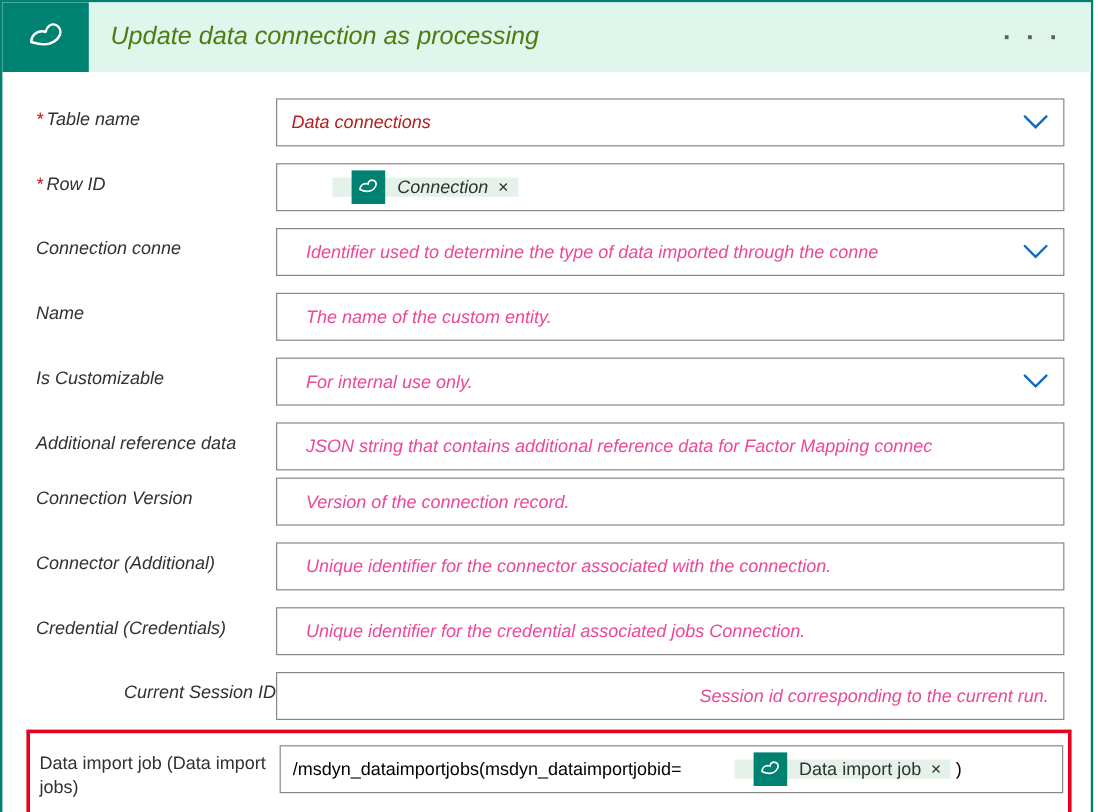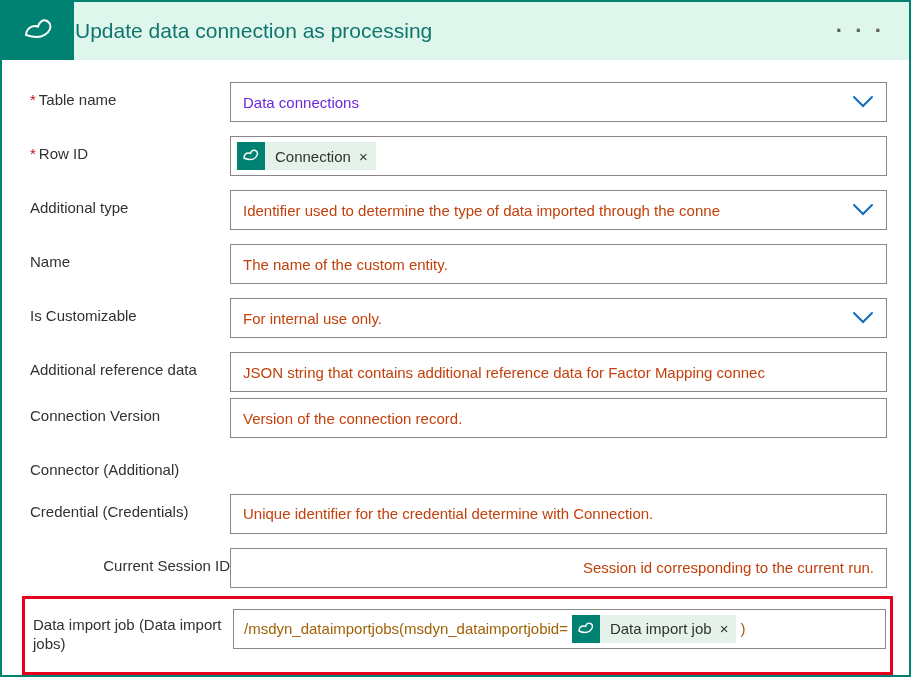--- a/index.html
+++ b/index.html
@@ -29,39 +29,41 @@
     background: #008272;
     display: flex;
     align-items: center;
     justify-content: center;
     flex: none;
   }
   .header-icon svg { width: 36px; height: 36px; }
   .card-title {
     font-size: 21px;
     font-weight: 400;
-    color: #0f766e;
-    padding-left: 1px;
+    color: #4d7c0f;
+    padding-left: 18px;
     flex: 1;
+    font-style: italic;
   }
   .more-btn {
     font-size: 22px;
     letter-spacing: 3px;
     color: #605e5c;
     cursor: pointer;
     padding: 4px 6px;
     font-weight: bold;
   }
   .card-body {
     padding: 22px 22px 0 28px;
   }
   .row {
     display: flex;
     align-items: flex-start;
     margin-bottom: 14px;
+    font-style: italic;
   }
   .label-cell {
     width: 200px;
     flex: none;
     padding-top: 8px;
     font-size: 15px;
     color: #323130;
     line-height: 1.3;
   }
   .req { color: #c50f1f; margin-right: 3px; }
@@ -73,56 +75,57 @@
     background: #fff;
     height: 40px;
     display: flex;
     align-items: center;
     padding: 0 12px;
     font-size: 15px;
     cursor: pointer;
     width: 100%;
   }
   .textbox { cursor: text; }
-  .combo-value { color: #6d28d9; flex: 1; text-overflow: ellipsis; overflow: hidden; white-space: nowrap; }
-  .placeholder { color: #c2410c; }
+  .combo-value { color: #b91c1c; flex: 1; text-overflow: ellipsis; overflow: hidden; white-space: nowrap; }
+  .placeholder { color: #ec4899; margin-left: 12px; }
   .chevron {
     color: #0f6cbd;
     flex: none;
     margin-left: 8px;
   }
   .chevron svg { width: 22px; height: 14px; display:block; }
   .pill {
     display: inline-flex;
     align-items: center;
     background: #e4f2ea;
-    height: 28px;
-    padding: 0 8px 0 0;
+    height: 16px;
+    padding: 0 8px 0 16px;
     font-size: 15px;
     color: #323130;
+    margin-left: 40px;
   }
   .pill-icon {
     width: 28px; height: 28px;
     background: #008272;
     display: flex; align-items: center; justify-content: center;
     margin-right: 10px;
   }
   .pill-icon svg { width: 20px; height: 20px; }
   .pill-x { margin-left: 8px; color: #323130; cursor: pointer; font-size: 15px; }
   .tokenbox {
     border: 1px solid #8a8886;
     background: #fff;
     min-height: 40px;
     display: flex;
     align-items: center;
     padding: 4px 6px;
     gap: 4px;
     flex-wrap: nowrap;
   }
-  .tokenbox-text { font-size: 15px; color: #a16207; white-space: nowrap; }
+  .tokenbox-text { font-size: 15px; color: #000000; white-space: nowrap; }
   .highlight-row {
     border: 3px solid #e8001f;
     margin: 0 -6px 0 -8px;
     padding: 10px 4px 18px 8px;
     display: flex;
     align-items: flex-start;
   }
   .highlight-row .label-cell { padding-top: 6px; }
 </style>
 </head>
@@ -166,21 +169,21 @@
                 </svg>
             </span>
             <span>Connection</span>
             <span class="pill-x">×</span>
           </span>
         </div>
       </div>
     </div>
 
     <div class="row">
-      <div class="label-cell">Additional type</div>
+      <div class="label-cell">Connection conne</div>
       <div class="field-cell">
         <div class="combo">
           <span class="combo-value placeholder">Identifier used to determine the type of data imported through the conne</span>
           <span class="chevron">
               <svg viewBox="0 0 22 14">
                 <path d="M2 2 L11 11 L20 2" stroke="#0f6cbd" stroke-width="2" fill="none" stroke-linecap="round"></path>
               </svg>
             </span>
         </div>
       </div>
@@ -222,27 +225,32 @@
       <div class="label-cell">Connection Version</div>
       <div class="field-cell">
         <div class="textbox">
           <span class="combo-value placeholder">Version of the connection record.</span>
         </div>
       </div>
     </div>
 
     <div class="row">
       <div class="label-cell">Connector (Additional)</div>
+      <div class="field-cell">
+        <div class="textbox">
+          <span class="combo-value placeholder">Unique identifier for the connector associated with the connection.</span>
+        </div>
+      </div>
     </div>
 
     <div class="row">
       <div class="label-cell">Credential (Credentials)</div>
       <div class="field-cell">
         <div class="textbox">
-          <span class="combo-value placeholder">Unique identifier for the credential determine with Connection.</span>
+          <span class="combo-value placeholder">Unique identifier for the credential associated jobs Connection.</span>
         </div>
       </div>
     </div>
 
     <div class="row" style="margin-bottom:8px;text-align:right;">
       <div class="label-cell">Current Session ID</div>
       <div class="field-cell">
         <div class="textbox">
           <span class="combo-value placeholder">Session id corresponding to the current run.</span>
         </div>

